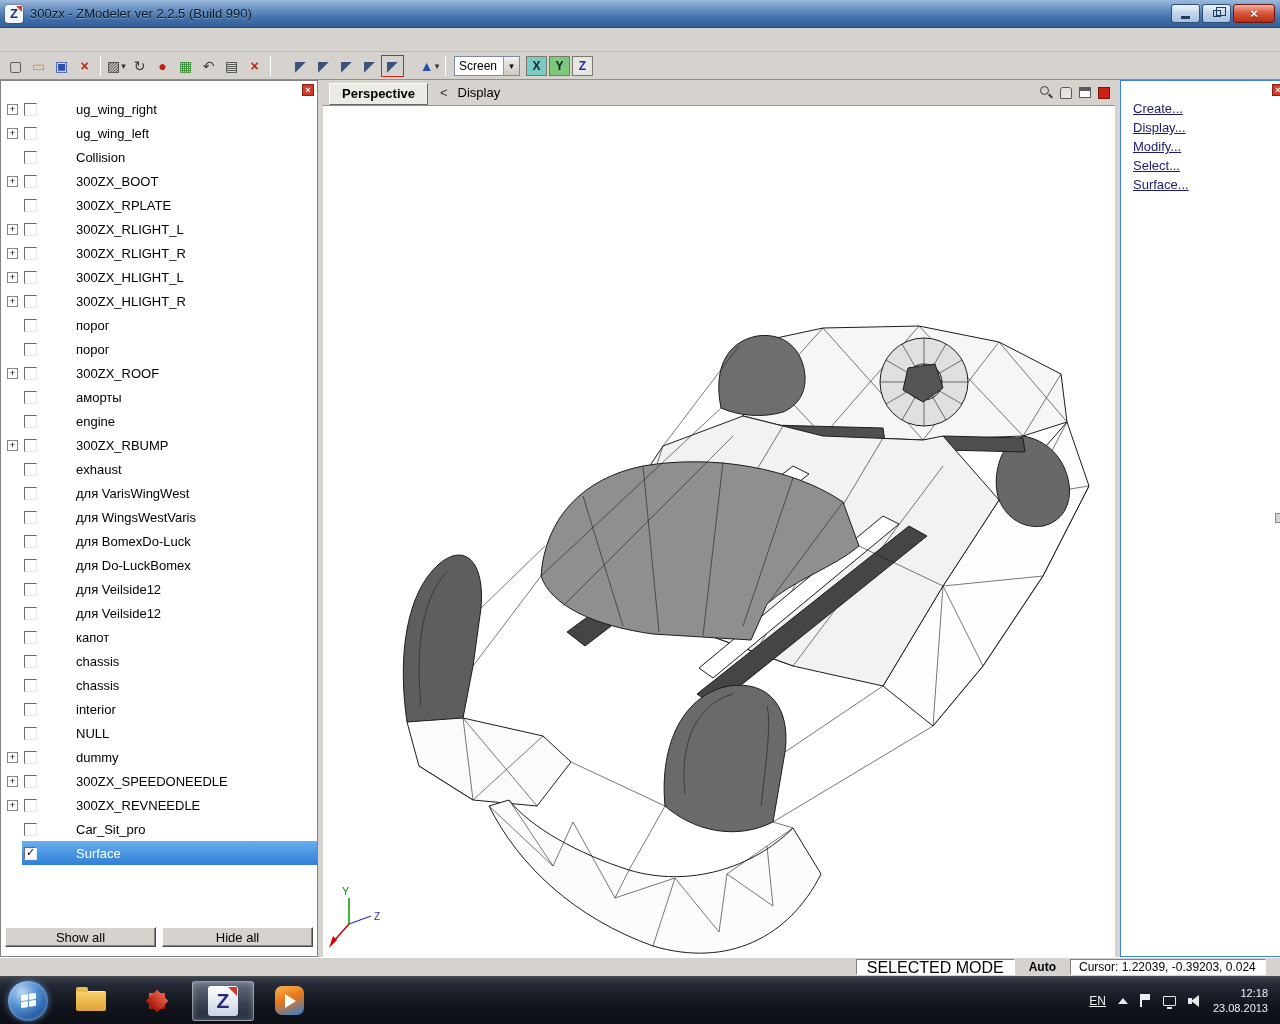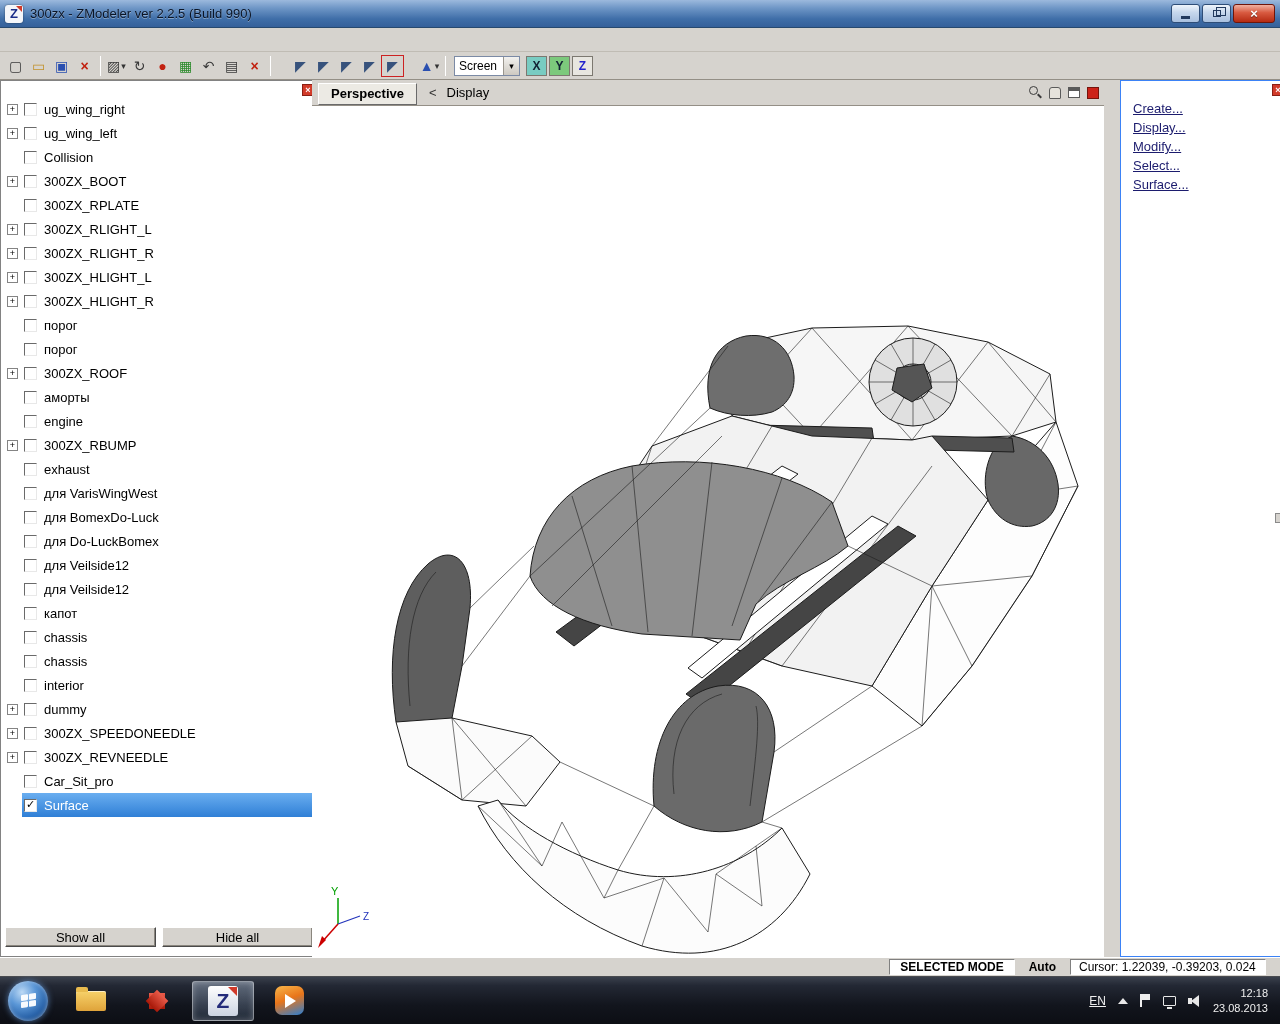--- a/index.html
+++ b/index.html
@@ -55,33 +55,33 @@
   
   .left-panel { position: absolute; left: 0; top: 80px; width: 318px; height: 877px; background: #fff;
     border: 1px solid #828282; }
   .panel-close { position: absolute; top: 3px; right: 3px; width: 12px; height: 12px; background: #d23b2a;
     border: 1px solid #8a1f14; color: #fff; font-size: 9px; line-height: 10px; text-align: center; font-weight: bold; }
   .panel-close::before { content: "×"; }
   .tree { position: absolute; left: 0; top: 16px; width: 100%; }
   .tree-row { height: 24px; display: flex; align-items: center; padding-left: 6px; }
   .expand-box { width: 11px; height: 11px; border: 1px solid #848484; background: #fff; margin-right: 4px;
     display: inline-flex; align-items: center; justify-content: center; font-size: 9px; line-height: 1; flex: none; }
-  .row-body { flex: 1; height: 100%; display: flex; align-items: center; padding-left: 2px; }
+  .row-body { flex: 1; height: 100%; display: flex; align-items: center; padding-left: 2px; gap: 32px; }
   .row-body.selected { background: linear-gradient(#6aaef0, #2f7fd6); color: #fff; }
   .checkbox { width: 13px; height: 13px; background: #fff; border: 1px solid;
     border-color: #6a6a6a #e8e8e8 #e8e8e8 #6a6a6a; margin-right: 7px; flex: none;
     display: inline-flex; align-items: center; justify-content: center; font-size: 11px; color: #000; }
   .checkbox.checked::after { content: "✓"; margin-top: -2px; }
   .panel-btns { position: absolute; left: 4px; right: 4px; bottom: 9px; display: flex; gap: 6px; }
   .classic-btn { flex: 1; height: 20px; background: #d6d3ce; border: 1px solid;
     border-color: #fff #4a4a4a #4a4a4a #fff; box-shadow: inset -1px -1px 0 #8a867e;
     display: flex; align-items: center; justify-content: center; font-size: 13px; }
 
   
-  .viewport { position: absolute; left: 312px; top: 80px; width: 792px; height: 877px; background: #fff; }
+  .viewport { position: absolute; left: 323px; top: 80px; width: 792px; height: 877px; background: #fff; }
   .vp-header { height: 26px; background: #d6d3ce; border-bottom: 1px solid #948f86; display: flex; align-items: center; }
   .persp-tab { margin: 2px 0 0 6px; padding: 2px 12px 3px; background: #eceae4; border: 1px solid;
     border-color: #fff #6a6a6a #6a6a6a #fff; font-weight: bold; font-size: 13px; }
   .vp-back { margin-left: 12px; font-size: 13px; color: #333; }
   .vp-title { margin-left: 10px; font-size: 13px; }
   .vp-tools { margin-left: auto; display: flex; align-items: center; gap: 7px; padding-right: 5px; }
   .icon-zoom { width: 13px; height: 13px; position: relative; }
   .icon-zoom::before { content: ""; position: absolute; left: 0; top: 0; width: 7px; height: 7px;
     border: 1.5px solid #3a3a3a; border-radius: 50%; }
   .icon-zoom::after { content: ""; position: absolute; left: 8px; top: 9px; width: 5px; height: 2px;
@@ -97,21 +97,21 @@
   .right-panel { position: absolute; left: 1120px; top: 80px; width: 168px; height: 877px; background: #fff;
     border: 1px solid #3b82f6; }
   .rp-list { padding: 20px 0 0 12px; }
   .rp-item { font-size: 13px; color: #1c1c6e; text-decoration: underline; margin-bottom: 4px; }
   .rp-handle { position: absolute; right: 2px; top: 432px; width: 10px; height: 10px; background: #d6d3ce; border: 1px solid #8a8a8a; }
 
   
   .statusbar { position: absolute; left: 0; top: 957px; width: 1280px; height: 19px; background: #d6d3ce;
     border-top: 1px solid #fff; display: flex; align-items: center; justify-content: flex-end; padding-right: 14px; gap: 8px; }
   .sb-mode { background: #fff; border: 1px solid; border-color: #808080 #fff #fff #808080;
-    font-weight: bold; font-size: 12px; padding: 0 10px; height: 16px; line-height: 15px; }
+    font-weight: normal; font-size: 16px; padding: 0 10px; height: 16px; line-height: 15px; }
   .sb-auto { font-weight: bold; font-size: 12px; padding: 0 6px; }
   .sb-cursor { background: #fff; border: 1px solid; border-color: #808080 #fff #fff #808080;
     font-size: 12px; padding: 0 8px; height: 16px; line-height: 15px; width: 196px; }
 
   
   .taskbar { position: absolute; left: 0; top: 976px; width: 1280px; height: 48px;
     background: linear-gradient(#3a404c 0%, #232834 18%, #12151d 60%, #0c0e14 100%);
     border-top: 1px solid rgba(255,255,255,.25); display: flex; align-items: center; }
   .start-orb { width: 40px; height: 40px; border-radius: 50%; margin: 0 12px 0 8px;
     background: radial-gradient(circle at 35% 28%, #bcd9f5 0%, #5a96d6 35%, #2a64aa 65%, #123a6b 100%);
@@ -425,20 +425,29 @@
       <div class="tree-row">
         <span class="expand-box" style="visibility: hidden;">
           <span>+</span>
         </span>
         <div class="row-body">
           <span class="checkbox"></span>
           <span class="tree-label">для VarisWingWest</span>
         </div>
       </div>
 
+      <div class="tree-row">
+        <span class="expand-box" style="visibility: hidden;">
+          <span>+</span>
+        </span>
+        <div class="row-body">
+          <span class="checkbox"></span>
+          <span class="tree-label">для WingsWestVaris</span>
+        </div>
+      </div>
 
       <div class="tree-row">
         <span class="expand-box" style="visibility: hidden;">
           <span>+</span>
         </span>
         <div class="row-body">
           <span class="checkbox"></span>
           <span class="tree-label">для BomexDo-Luck</span>
         </div>
       </div>
@@ -506,20 +515,29 @@
       <div class="tree-row">
         <span class="expand-box" style="visibility: hidden;">
           <span>+</span>
         </span>
         <div class="row-body">
           <span class="checkbox"></span>
           <span class="tree-label">interior</span>
         </div>
       </div>
 
+      <div class="tree-row">
+        <span class="expand-box" style="visibility: hidden;">
+          <span>+</span>
+        </span>
+        <div class="row-body">
+          <span class="checkbox"></span>
+          <span class="tree-label">NULL</span>
+        </div>
+      </div>
 
       <div class="tree-row">
         <span class="expand-box">
           <span>+</span>
         </span>
         <div class="row-body">
           <span class="checkbox"></span>
           <span class="tree-label">dummy</span>
         </div>
       </div>

